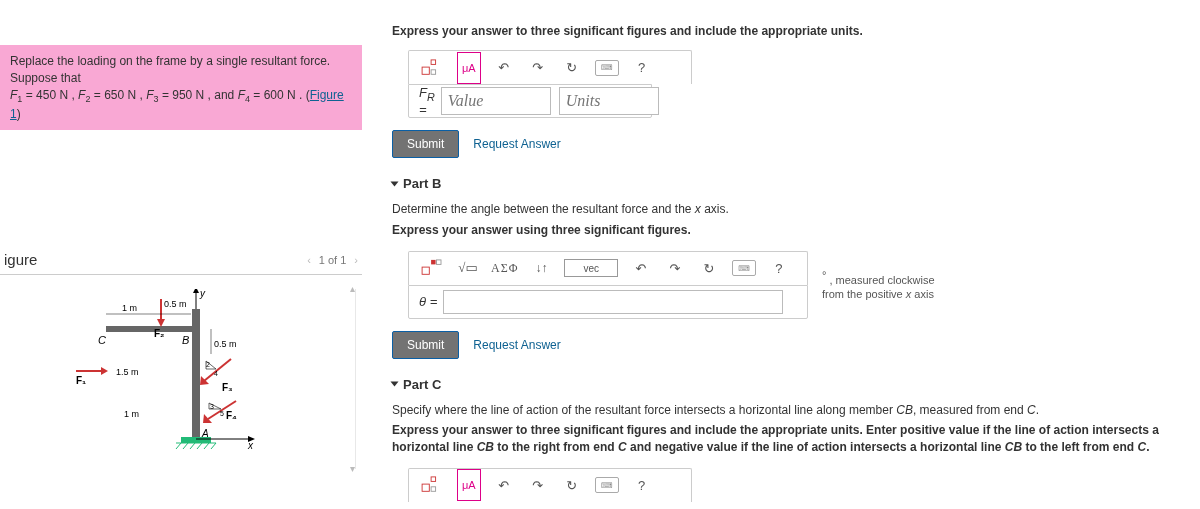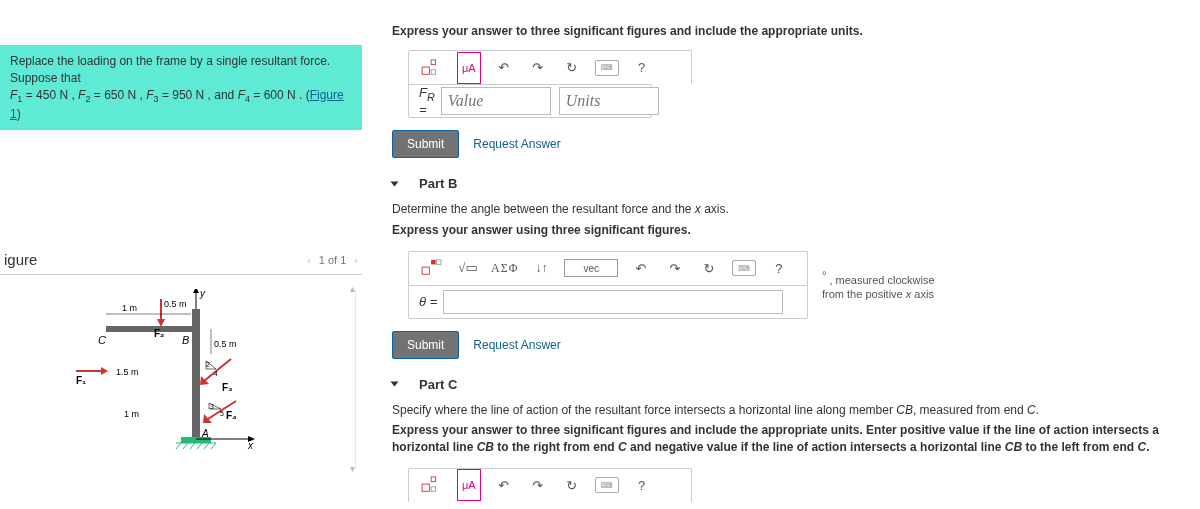--- a/index.html
+++ b/index.html
@@ -1,33 +1,33 @@
 <!DOCTYPE html>
 <html><head>
 <meta charset="utf-8">
 <style>
   * { box-sizing: border-box; margin: 0; padding: 0; }
   body { font-family: Arial, Helvetica, sans-serif; font-size: 12px; color: #333; background: #fff; width: 1200px; }
   .main-container { display: flex; }
   .left-col { width: 362px; flex-shrink: 0; }
   .right-col { flex: 1; padding-left: 30px; }
-  .problem-statement { background: #5eead4; padding: 8px 10px; margin-top: 45px; line-height: 1.4; }
+  .problem-statement { background: #f9a8d4; padding: 8px 10px; margin-top: 45px; line-height: 1.4; }
   .italic { font-style: italic; }
   .sub { vertical-align: sub; font-size: 9px; }
   .link { color: #0f6292; text-decoration: underline; cursor: pointer; }
   .figure-header { display: flex; align-items: center; justify-content: space-between; border-bottom: 1px solid #ccc; padding: 6px 4px; margin-top: 115px; }
   .figure-header .title { font-size: 15px; color: #333; }
   .fig-nav { color: #777; font-size: 11px; display: flex; align-items: center; gap: 8px; }
   .nav-arrow { color: #bbb; cursor: default; }
   .figure-body { position: relative; margin: 14px 6px 0 6px; border-right: 1px solid #e8e8e8; height: 180px; }
   .figure-body .scroll-arrow-up, .figure-body .scroll-arrow-down { position: absolute; right: -7px; width: 12px; height: 12px; color: #bbb; font-size: 10px; }
   .figure-body .scroll-arrow-up { top: -6px; }
   .figure-body .scroll-arrow-down { bottom: -6px; }
   .svg-wrap { padding-left: 70px; }
-  .section-header { display: flex; align-items: center; gap: 22px; margin: 18px 0 10px 0; font-weight: bold; color: #333; font-size: 13px; }
+  .section-header { display: flex; align-items: center; gap: 6px; margin: 18px 0 10px 0; font-weight: bold; color: #333; font-size: 13px; }
   .section-header .caret { border-left: 5px solid #333; border-top: 4px solid transparent; border-bottom: 4px solid transparent; transform: rotate(90deg); display: inline-block; }
   .prompt-text { margin: 0 0 4px 0; line-height: 1.4; }
   .bold-line { font-weight: bold; }
   .toolbar-box { border: 1px solid #ccc; border-bottom: none; border-radius: 2px 2px 0 0; padding: 6px 10px; display: inline-flex; align-items: center; gap: 12px; height: 34px; }
   .toolbar-btn { display: inline-flex; align-items: center; justify-content: center; min-width: 22px; height: 22px; color: #555; cursor: pointer; font-size: 13px; }
   .tb-templates { width: 26px; height: 22px; background: #fff; }
   .tb-templates svg { width: 22px; height: 18px; }
   .tb-muA { border: 1px solid #d08; color: #d08; padding: 3px 4px; font-size: 11px; height: 32px; }
   .tb-key { border: 1px solid #aaa; border-radius: 2px; width: 24px; height: 16px; font-size: 8px; color: #888; display: flex; align-items: center; justify-content: center; }
   .input-row { display: inline-flex; align-items: center; border: 1px solid #ccc; border-radius: 0 0 2px 2px; height: 34px; padding: 0 10px 0 10px; }

